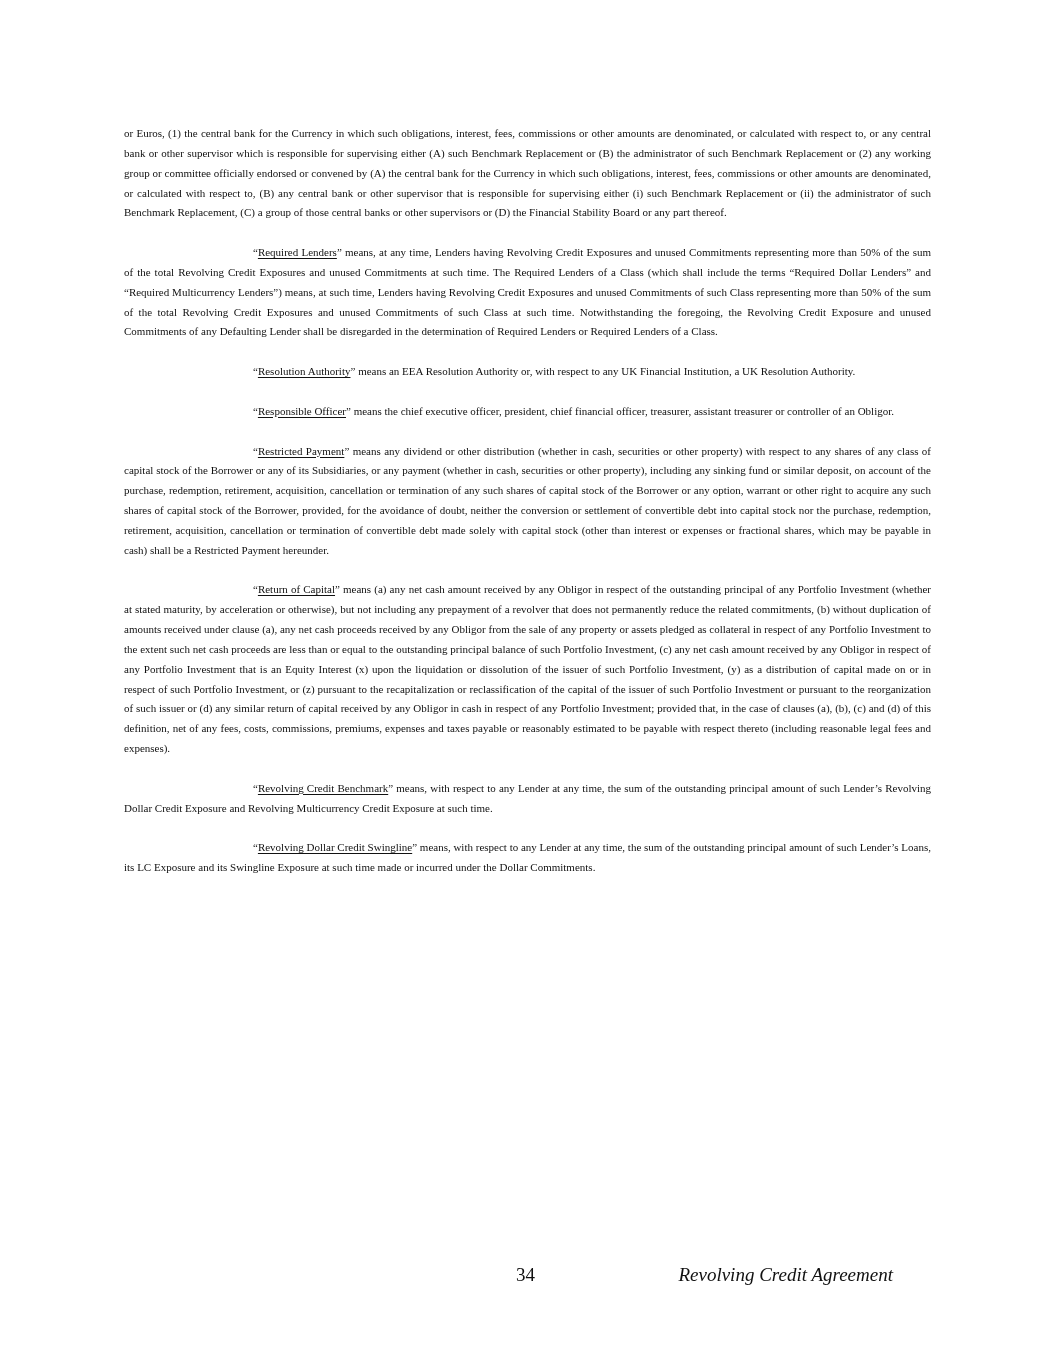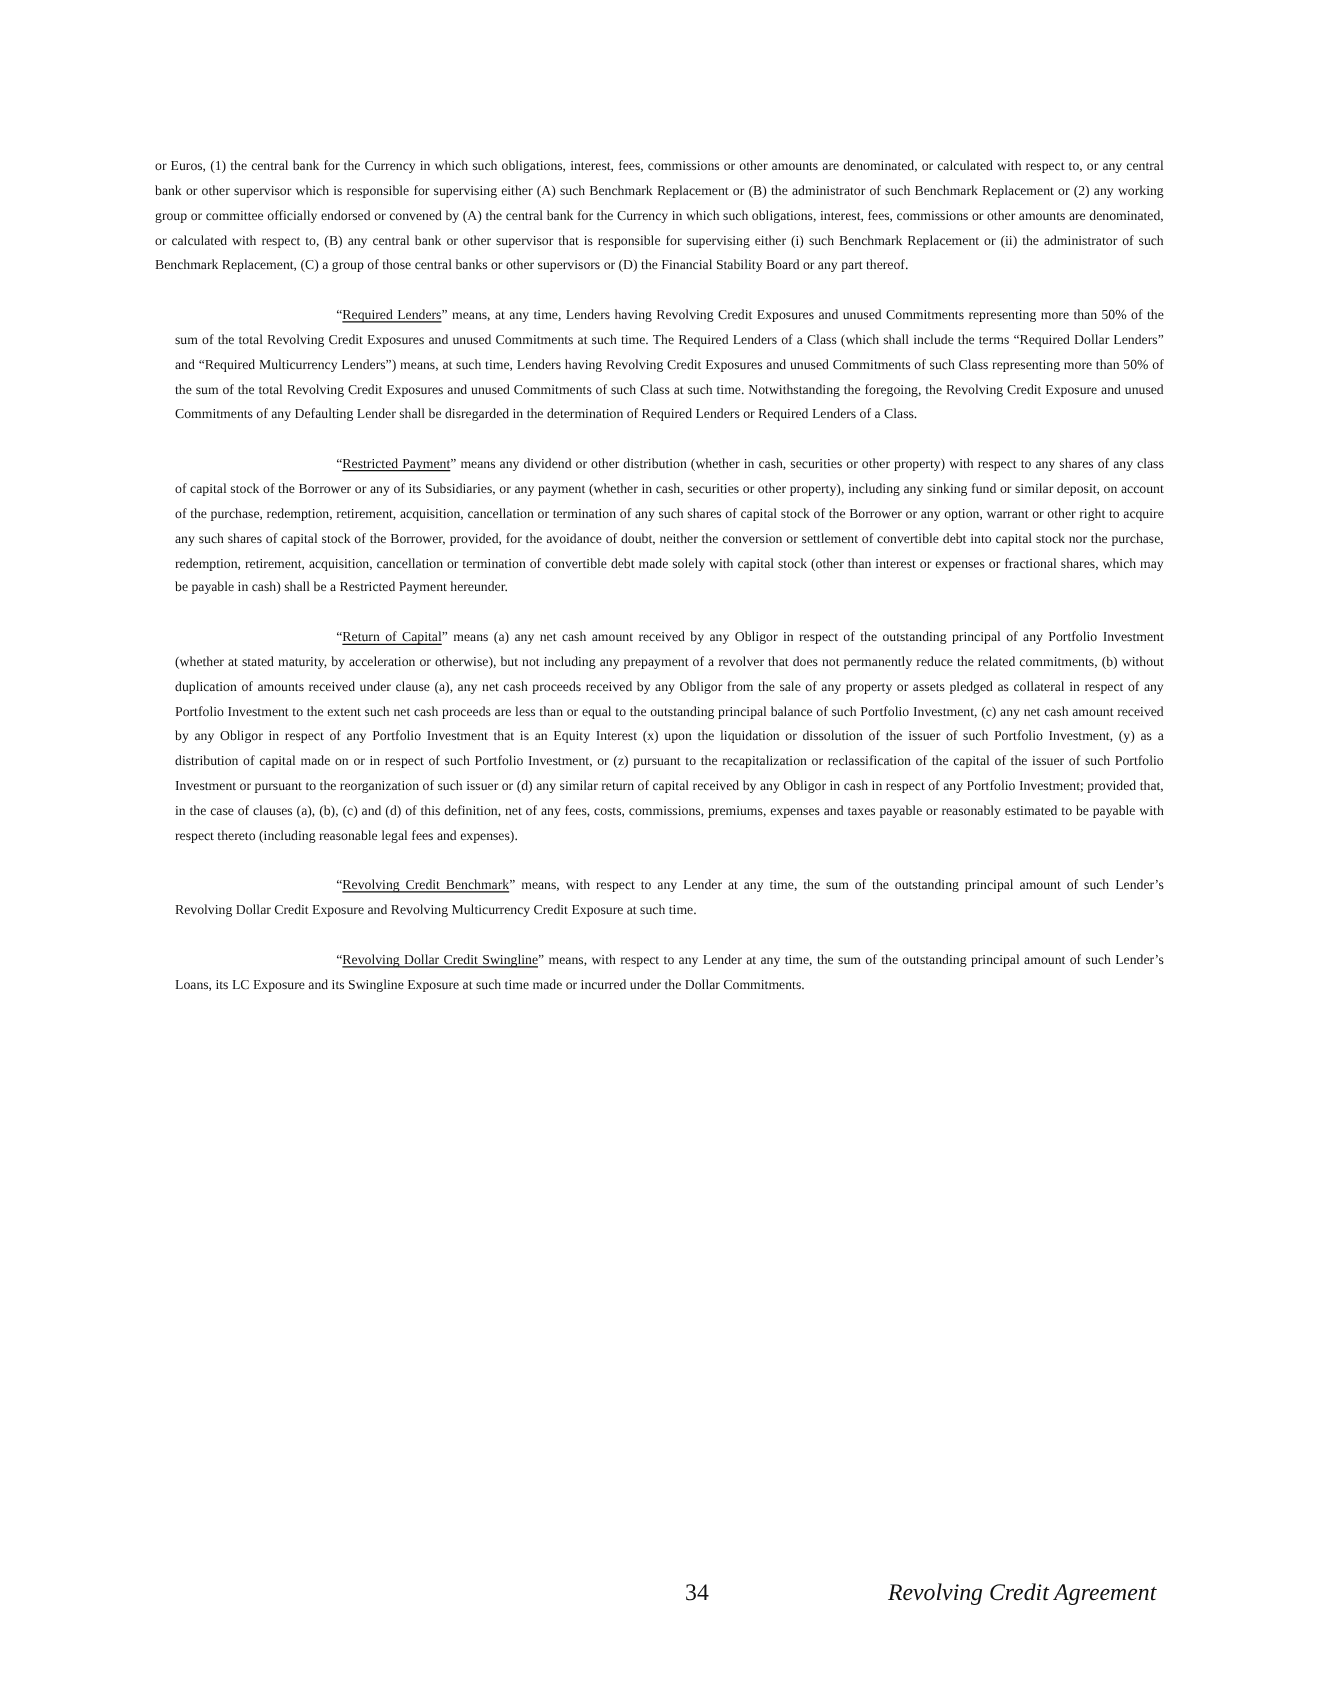--- a/index.html
+++ b/index.html
@@ -17,31 +17,30 @@
       top: 124px;
       width: 807px;
       font-size: 11px;
       line-height: 19.85px;
     }
     .para {
       margin: 0 0 19.85px 0;
       text-align: justify;
       text-indent: 0;
     }
-    .para.def { text-indent: 129px; margin-left: 16px; }
+    .para.def { text-indent: 129px; }
     .term { text-decoration: underline; text-underline-offset: 2px; }
     .ul { text-underline-offset: 2px; }
     .footer {
       position: absolute;
       top: 1264px;
       left: 0;
       width: 1017px;
       height: 26px;
       font-size: 19px;
-      margin-left: 32px;
     }
     .page-number {
       position: absolute;
       left: 516px;
       top: 0;
     }
     .footer-title {
       position: absolute;
       right: 124px;
       top: 0;
@@ -50,21 +49,23 @@
   </style>
 </head>
 <body>
 
 <div class="page-body">
 
   <p class="para"><span>or Euros, (1) the central bank for the Currency in which such obligations, interest, fees, commissions or other amounts are denominated, or calculated with respect to, or any central bank or other supervisor which is responsible for supervising either (A) such Benchmark Replacement or (B) the administrator of such Benchmark Replacement or (2) any working group or committee officially endorsed or convened by (A) the central bank for the Currency in which such obligations, interest, fees, commissions or other amounts are denominated, or calculated with respect to, (B) any central bank or other supervisor that is responsible for supervising either (i) such Benchmark Replacement or (ii) the administrator of such Benchmark Replacement, (C) a group of those central banks or other supervisors or (D) the Financial Stability Board or any part thereof.</span></p>
 
   <p class="para def"><span>“</span><span class="term">Required Lenders</span><span>”</span><span> means, at any time, Lenders having Revolving Credit Exposures and unused Commitments representing more than 50% of the sum of the total Revolving Credit Exposures and unused Commitments at such time.  The Required Lenders of a Class (which shall include the terms “Required Dollar Lenders” and “Required Multicurrency Lenders”) means, at such time, Lenders having Revolving Credit Exposures and unused Commitments of such Class representing more than 50% of the sum of the total Revolving Credit Exposures and unused Commitments of such Class at such time.  Notwithstanding the foregoing, the Revolving Credit Exposure and unused Commitments of any Defaulting Lender shall be disregarded in the determination of Required Lenders or Required Lenders of a Class.</span></p>
 
+  <p class="para def"><span>“</span><span class="term">Resolution Authority</span><span>”</span><span> means an EEA Resolution Authority or, with respect to any UK Financial Institution, a UK Resolution Authority.</span></p>
 
+  <p class="para def"><span>“</span><span class="term">Responsible Officer</span><span>”</span><span> means the chief executive officer, president, chief financial officer, treasurer, assistant treasurer or controller of an Obligor.</span></p>
 
   <p class="para def"><span>“</span><span class="term">Restricted Payment</span><span>”</span><span> means any dividend or other distribution (whether in cash, securities or other property) with respect to any shares of any class of capital stock of the Borrower or any of its Subsidiaries, or any payment (whether in cash, securities or other property), including any sinking fund or similar deposit, on account of the purchase, redemption, retirement, acquisition, cancellation or termination of any such shares of capital stock of the Borrower or any option, warrant or other right to acquire any such shares of capital stock of the Borrower, </span><span class="ul">provided</span><span>, for the avoidance of doubt, neither the conversion or settlement of convertible debt into capital stock nor the purchase, redemption, retirement, acquisition, cancellation or termination of convertible debt made solely with capital stock (other than interest or expenses or fractional shares, which may be payable in cash) shall be a Restricted Payment hereunder.</span></p>
 
   <p class="para def"><span>“</span><span class="term">Return of Capital</span><span>”</span><span> means (a) any net cash amount received by any Obligor in respect of the outstanding principal of any Portfolio Investment (whether at stated maturity, by acceleration or otherwise), but not including any prepayment of a revolver that does not permanently reduce the related commitments, (b) without duplication of amounts received under </span><span class="ul">clause (a)</span><span>, any net cash proceeds received by any Obligor from the sale of any property or assets pledged as collateral in respect of any Portfolio Investment to the extent such net cash proceeds are less than or equal to the outstanding principal balance of such Portfolio Investment, (c) any net cash amount received by any Obligor in respect of any Portfolio Investment that is an Equity Interest (x) upon the liquidation or dissolution of the issuer of such Portfolio Investment, (y) as a distribution of capital made on or in respect of such Portfolio Investment, or (z) pursuant to the recapitalization or reclassification of the capital of the issuer of such Portfolio Investment or pursuant to the reorganization of such issuer or (d) any similar return of capital received by any Obligor in cash in respect of any Portfolio Investment; provided that, in the case of </span><span class="ul">clauses (a)</span><span>, </span><span class="ul">(b)</span><span>, </span><span class="ul">(c)</span><span> and </span><span class="ul">(d)</span><span> of this definition, net of any fees, costs, commissions, premiums, expenses and taxes payable or reasonably estimated to be payable with respect thereto (including reasonable legal fees and expenses).</span></p>
 
   <p class="para def"><span>“</span><span class="term">Revolving Credit Benchmark</span><span>”</span><span> means, with respect to any Lender at any time, the sum of the outstanding principal amount of such Lender’s Revolving Dollar Credit Exposure and Revolving Multicurrency Credit Exposure at such time.</span></p>
 
   <p class="para def"><span>“</span><span class="term">Revolving Dollar Credit Swingline</span><span>”</span><span> means, with respect to any Lender at any time, the sum of the outstanding principal amount of such Lender’s Loans, its LC Exposure and its Swingline Exposure at such time made or incurred under the Dollar Commitments.</span></p>
 
 </div>

